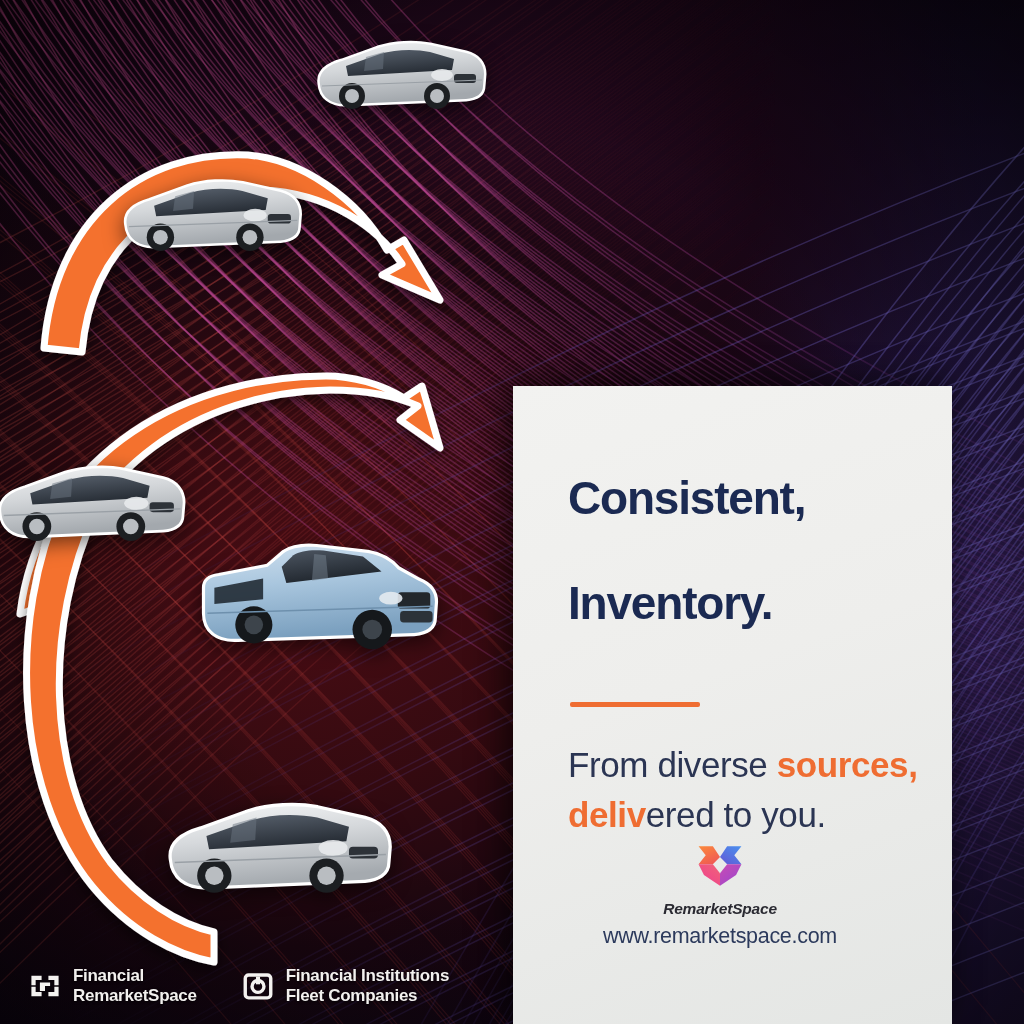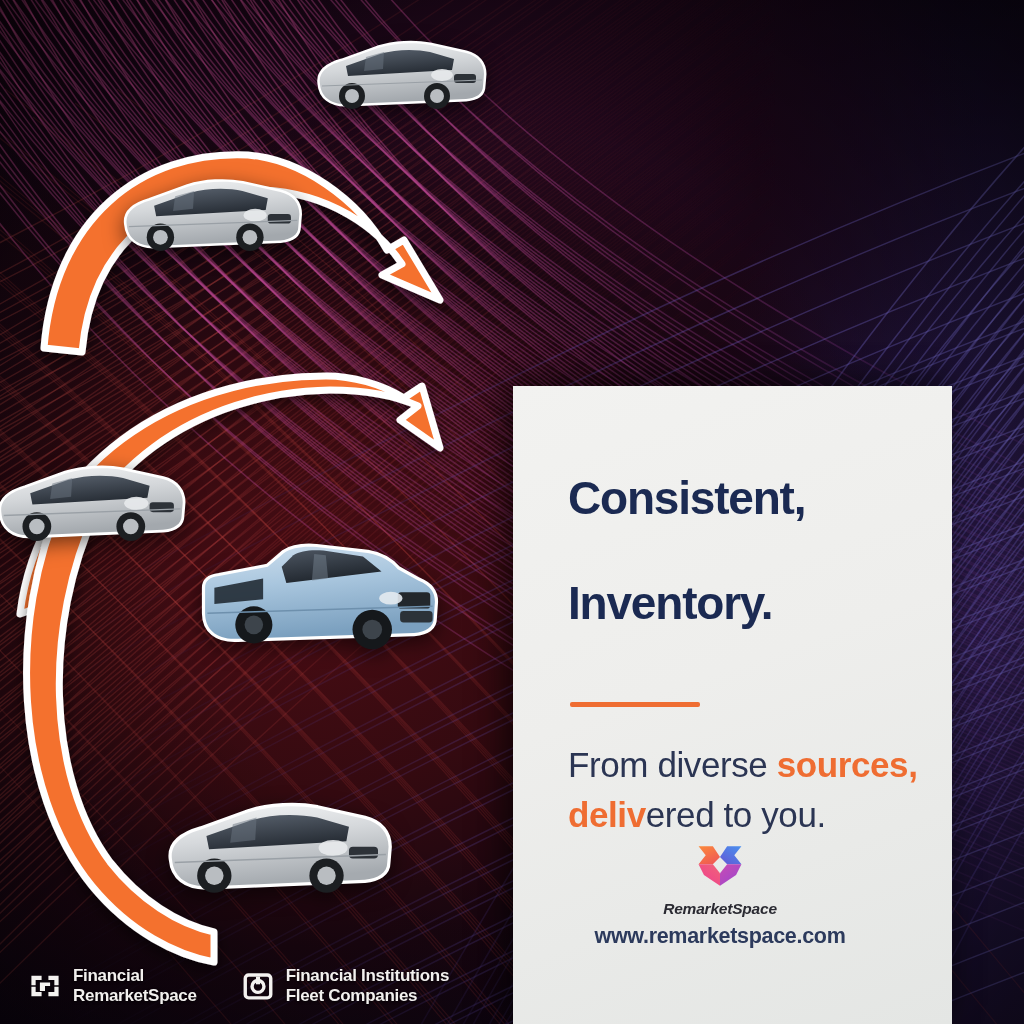--- a/index.html
+++ b/index.html
@@ -93,21 +93,21 @@
     font-size:15.5px;
     font-weight:700;
     letter-spacing:-.2px;
     color:#2a2a32;
     font-style:italic;
   }
   .site {
     position:absolute; left:0; right:40px; top:538px;
     text-align:center;
     font-size:21.5px;
-    font-weight:700;
+    font-weight:400;
     letter-spacing:-.3px;
     color:#2c3a5c;
   }
 
   
   .badges {
     position:absolute; left:28px; bottom:18px;
     display:flex; align-items:center; gap:44px;
   }
   .badge { display:flex; align-items:center; gap:11px; }

